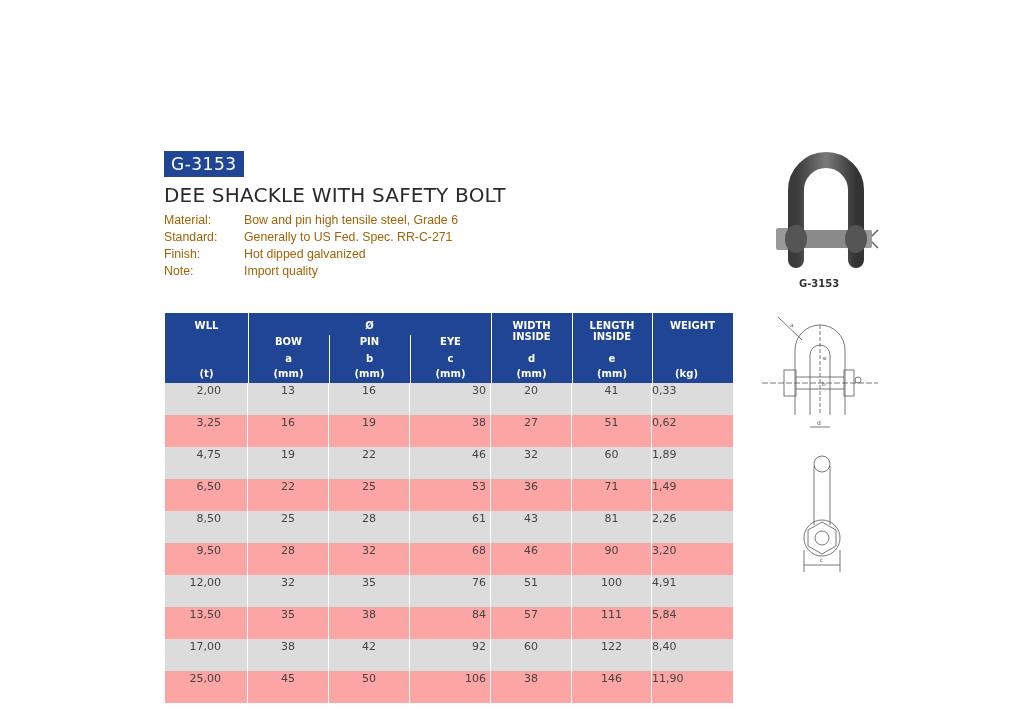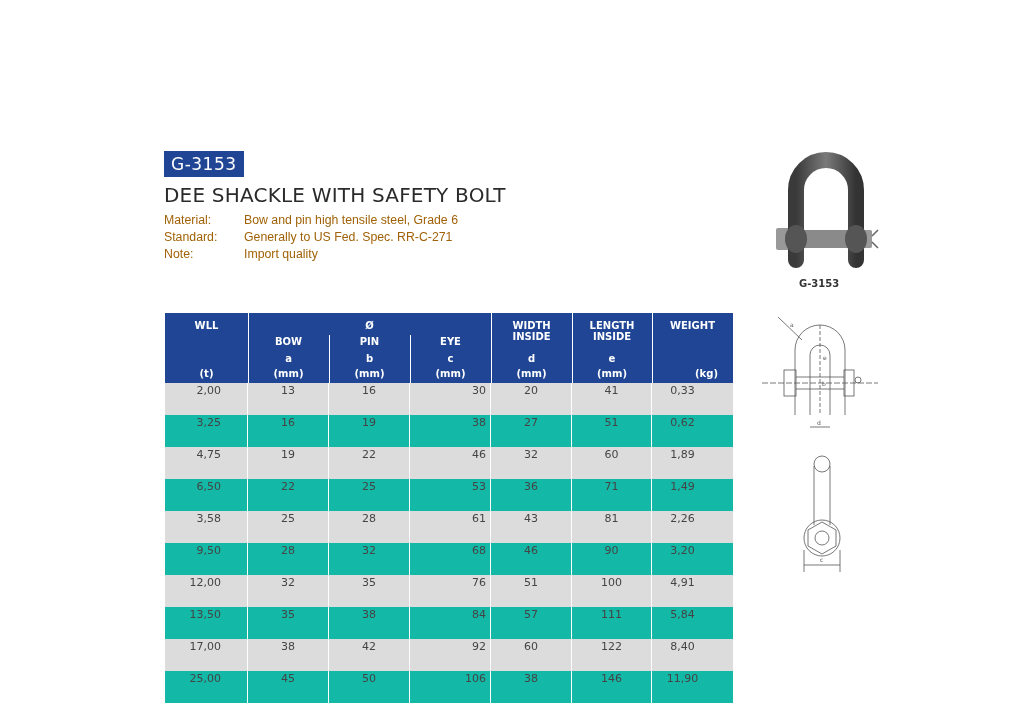--- a/index.html
+++ b/index.html
@@ -18,49 +18,53 @@
     .spec-label { width: 80px; }
 
     .table { position: absolute; left: 165px; top: 313px; width: 568px; border-collapse: collapse;
              font-family: "DejaVu Sans", sans-serif; }
     .thead { position: absolute; left: 0; top: 0; width: 568px; height: 70px; background: #1f4594; }
     .th { position: absolute; color: #fff; font-weight: bold; font-size: 10px; text-align: center; line-height: 12px; }
     .vline { position: absolute; background: #ffffff; width: 1px; }
     .tbody { position: absolute; left: 0; top: 70px; width: 568px; }
     .tr { display: flex; height: 32px; }
     .tr.odd { background: #dcdcdc; }
-    .tr.even { background: #14b8a6; }
+    .tr.even { background: #fca5a5; }
     .td { font-size: 11px; line-height: 15.8px; color: #444; text-align: center; border-right: 1px solid #fff; box-sizing: border-box; }
     .td:last-child { border-right: none; }
     .c0 { width: 83px; text-align: right; padding-right: 26px; }
     .c1, .c2 { width: 81px; }
     .c3 { width: 81px; text-align: right; padding-right: 4px; }
     .c4 { width: 81px; }
     .c5 { width: 80px; }
-    .c6 { width: 81px; text-align: center; padding-right: 20px; }
+    .c6 { width: 81px; text-align: left; padding-right: 20px; }
 
     .photo { position: absolute; left: 772px; top: 150px; width: 110px; height: 120px; }
     .photo-caption { position: absolute; left: 799px; top: 278px; font-size: 10px; font-weight: bold; color: #333; }
     .drawing1 { position: absolute; left: 760px; top: 315px; width: 120px; height: 125px; }
     .drawing2 { position: absolute; left: 795px; top: 450px; width: 60px; height: 125px; }
   </style>
 </head>
 <body>
 
 <div class="code-badge">G-3153</div>
 <div class="title">DEE SHACKLE WITH SAFETY BOLT</div>
 
 <div class="specs">
   <div class="spec-row">
     <span class="spec-label">Material:</span>
     <span>Bow and pin high tensile steel, Grade 6</span>
   </div>
   <div class="spec-row">
     <span class="spec-label">Standard:</span>
     <span>Generally to US Fed. Spec. RR-C-271</span>
+  </div>
+  <div class="spec-row">
+    <span class="spec-label">Finish:</span>
+    <span>Hot dipped galvanized</span>
   </div>
   <div class="spec-row">
     <span class="spec-label">Note:</span>
     <span>Import quality</span>
   </div>
 </div>
 
 <div class="table">
   <div class="thead">
     <div class="vline" style="left:83px;top:0;height:70px;"></div>
@@ -91,21 +95,21 @@
     <div class="th" style="left:326px;width:81px;top:18px;">INSIDE</div>
     <div class="th" style="left:326px;width:81px;top:40px;">d</div>
     <div class="th" style="left:326px;width:81px;top:55px;">(mm)</div>
 
     <div class="th" style="left:407px;width:80px;top:7px;">LENGTH</div>
     <div class="th" style="left:407px;width:80px;top:18px;">INSIDE</div>
     <div class="th" style="left:407px;width:80px;top:40px;">e</div>
     <div class="th" style="left:407px;width:80px;top:55px;">(mm)</div>
 
     <div class="th" style="left:487px;width:81px;top:7px;">WEIGHT</div>
-    <div class="th" style="left:487px;width:69px;top:55px;margin-left:20px;">(kg)</div>
+    <div class="th" style="left:487px;width:69px;top:55px;">(kg)</div>
   </div>
 
   <div class="tbody">
     <div class="tr odd">
       <div class="td c0">2,00</div>
       <div class="td c1">13</div>
       <div class="td c2">16</div>
       <div class="td c3">30</div>
       <div class="td c4">20</div>
       <div class="td c5">41</div>
@@ -132,21 +136,21 @@
     <div class="tr even">
       <div class="td c0">6,50</div>
       <div class="td c1">22</div>
       <div class="td c2">25</div>
       <div class="td c3">53</div>
       <div class="td c4">36</div>
       <div class="td c5">71</div>
       <div class="td c6">1,49</div>
     </div>
     <div class="tr odd">
-      <div class="td c0">3,58</div>
+      <div class="td c0">8,50</div>
       <div class="td c1">25</div>
       <div class="td c2">28</div>
       <div class="td c3">61</div>
       <div class="td c4">43</div>
       <div class="td c5">81</div>
       <div class="td c6">2,26</div>
     </div>
     <div class="tr even">
       <div class="td c0">9,50</div>
       <div class="td c1">28</div>

